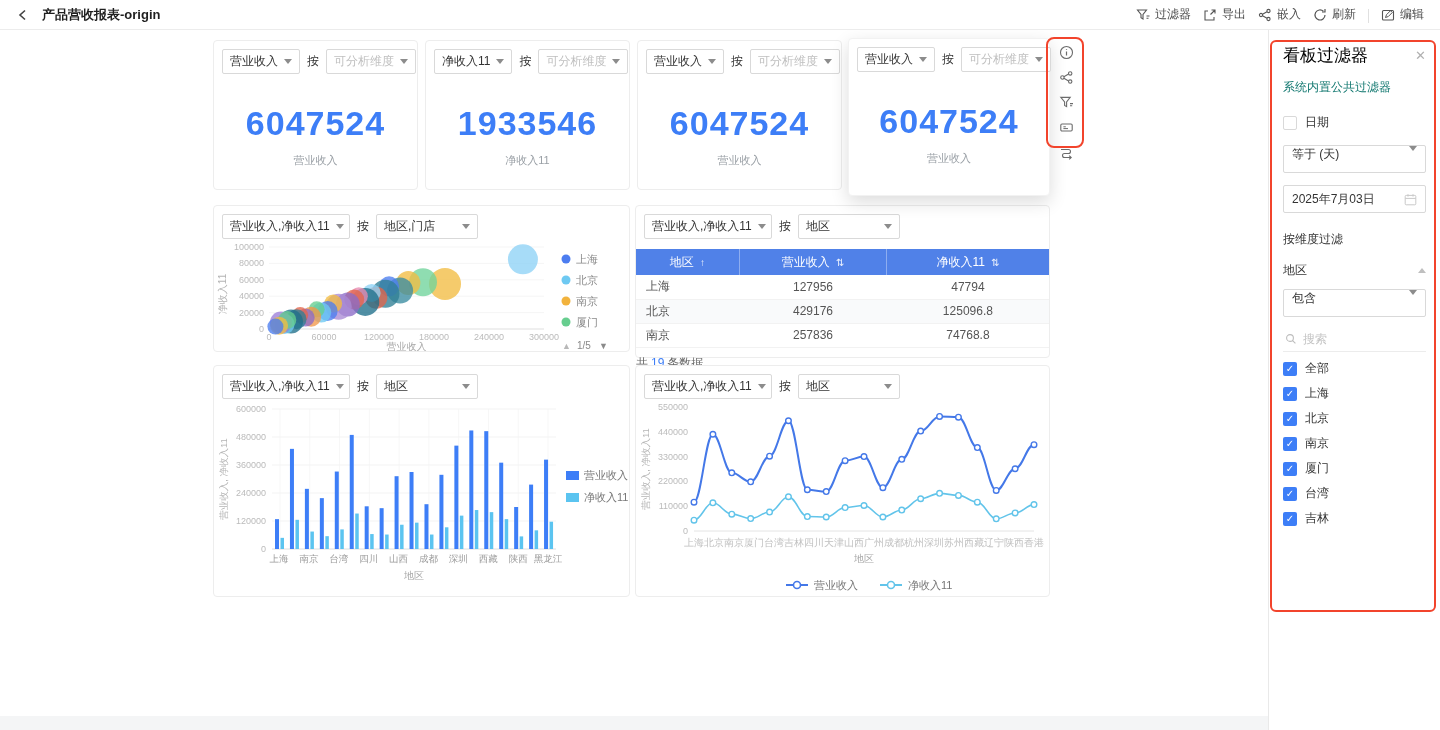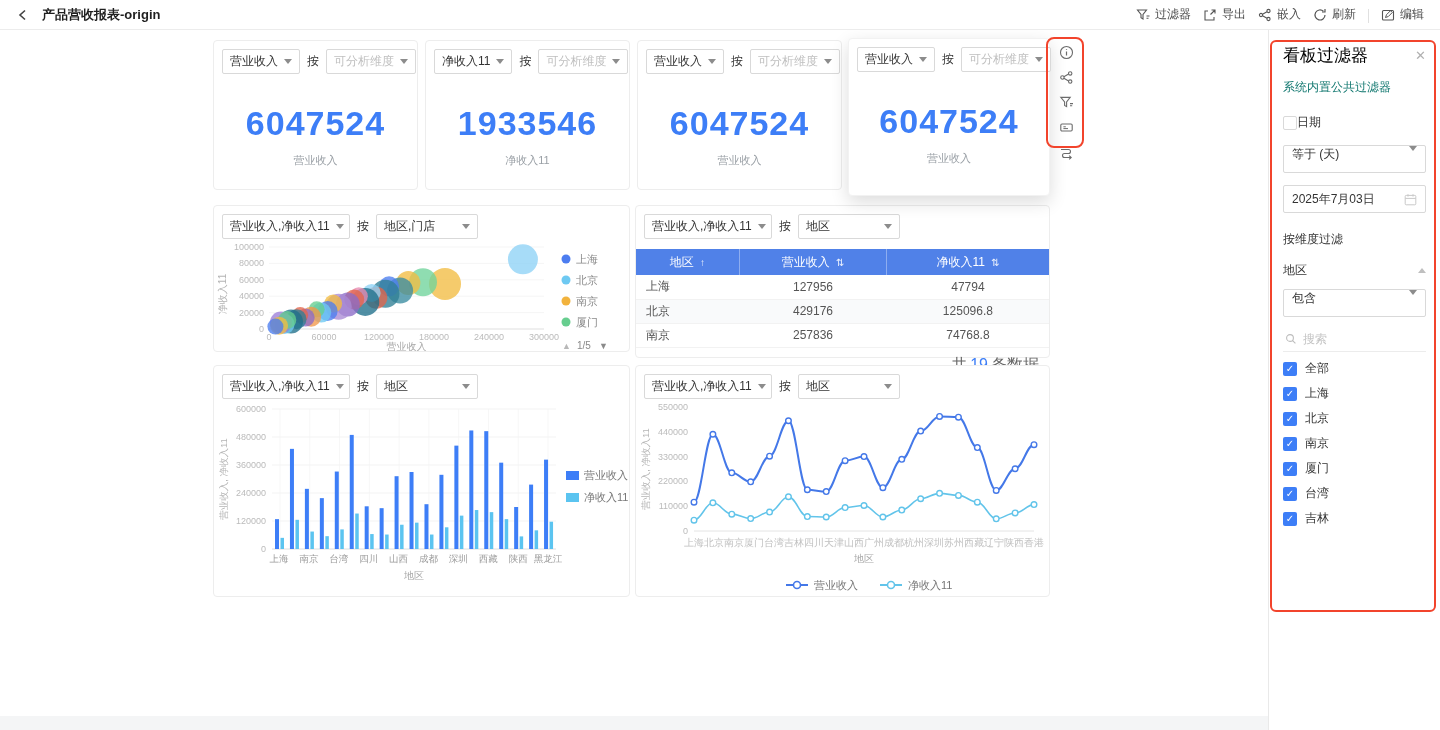--- a/index.html
+++ b/index.html
@@ -40,32 +40,32 @@
     border:2px solid #f2442c; border-radius:8px; z-index:7; pointer-events:none; }
 
   
   .grid-table { width:100%; border-collapse:collapse; font-size:12px; margin-top:8px; }
   .grid-table th { background:#5081e8; color:#fff; font-weight:normal; height:26px;
     border-right:1px solid rgba(255,255,255,.35); text-align:center; font-size:12px; }
   .grid-table th:last-child { border-right:none; }
   .grid-table td { height:24px; padding:0 10px; border-bottom:1px solid #f2f2f2; color:#555; }
   .grid-table td.num { text-align:center; }
   .grid-table tr.alt td { background:#f9fafb; }
-  .tbl-footer { text-align:right; font-size:16px; color:#666; padding:7px 10px 0 0; }
+  .tbl-footer { text-align:left; font-size:12px; color:#666; padding:7px 10px 0 0; }
   .tbl-footer .cnt { color:#3d7ef7; margin:0 3px; }
   .sort-ic { font-size:10px; margin-left:3px; opacity:.9; }
 
   
   .filter-panel { position:absolute; left:1268px; top:30px; width:172px; height:700px;
     background:#fff; border-left:1px solid #e9e9e9; padding:14px 14px 0 14px; z-index:20; }
   .fp-title-row { display:flex; align-items:center; justify-content:space-between; }
   .fp-title { font-size:17px; font-weight:normal; color:#000000; }
   .fp-close { font-size:13px; color:#b0b0b0; cursor:pointer; }
   .fp-sub { font-size:12px; color:#0f766e; margin-top:12px; }
-  .fp-check-row { display:flex; align-items:center; margin-top:18px; font-size:12px; color:#333; }
+  .fp-check-row { display:flex; align-items:center; gap:8px; margin-top:18px; font-size:12px; color:#333; }
   .cb-empty { width:14px; height:14px; border:1px solid #d9d9d9; border-radius:2px; background:#fff; cursor:pointer; }
   .cb-on { width:14px; height:14px; border-radius:2px; background:#3d7ef7; color:#fff; font-size:10px;
     display:flex; align-items:center; justify-content:center; cursor:pointer; }
   .fp-select { margin-top:14px; width:100%; height:28px; border:1px solid #d9d9d9; border-radius:2px;
     display:flex; align-items:flex-start; justify-content:space-between; padding:0 8px; font-size:12px; cursor:pointer; }
   .fp-date { margin-top:12px; width:100%; height:28px; border:1px solid #d9d9d9; border-radius:2px;
     display:flex; align-items:center; justify-content:space-between; padding:0 8px; font-size:12px; color:#333; }
   .fp-section { margin-top:18px; font-size:12px; color:#333; }
   .fp-dim-row { display:flex; align-items:center; justify-content:space-between; margin-top:14px; font-size:12px; color:#333; }
   .tri-up { width:0; height:0; border-left:4px solid transparent; border-right:4px solid transparent;

